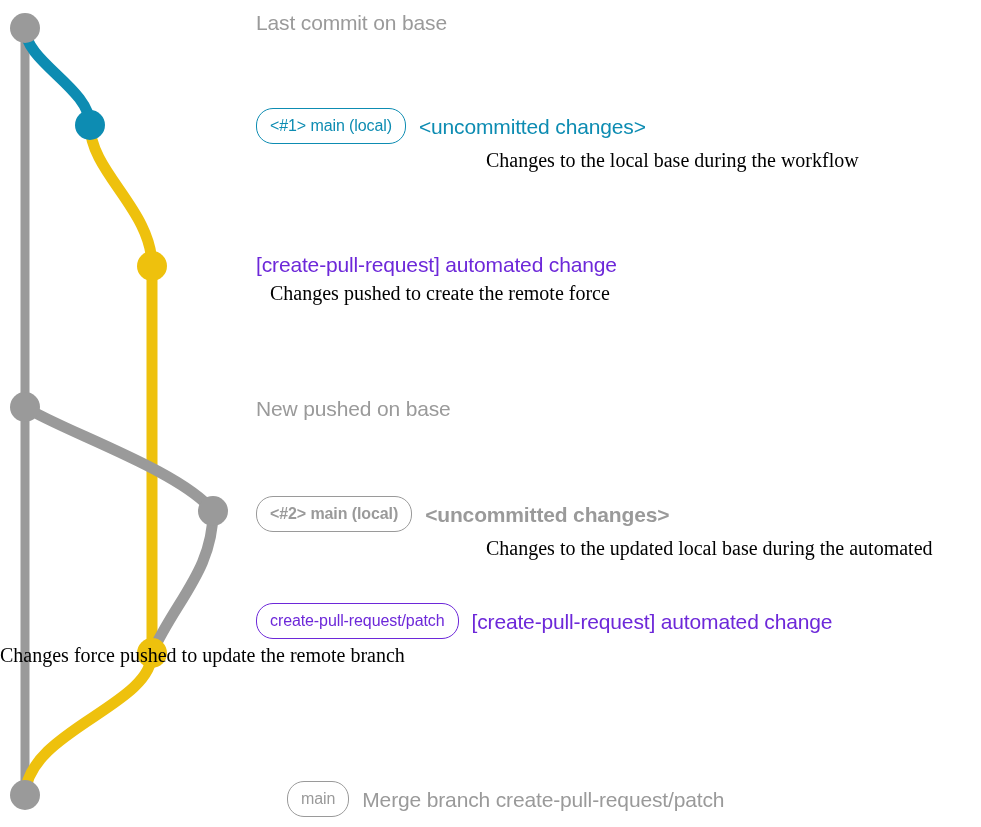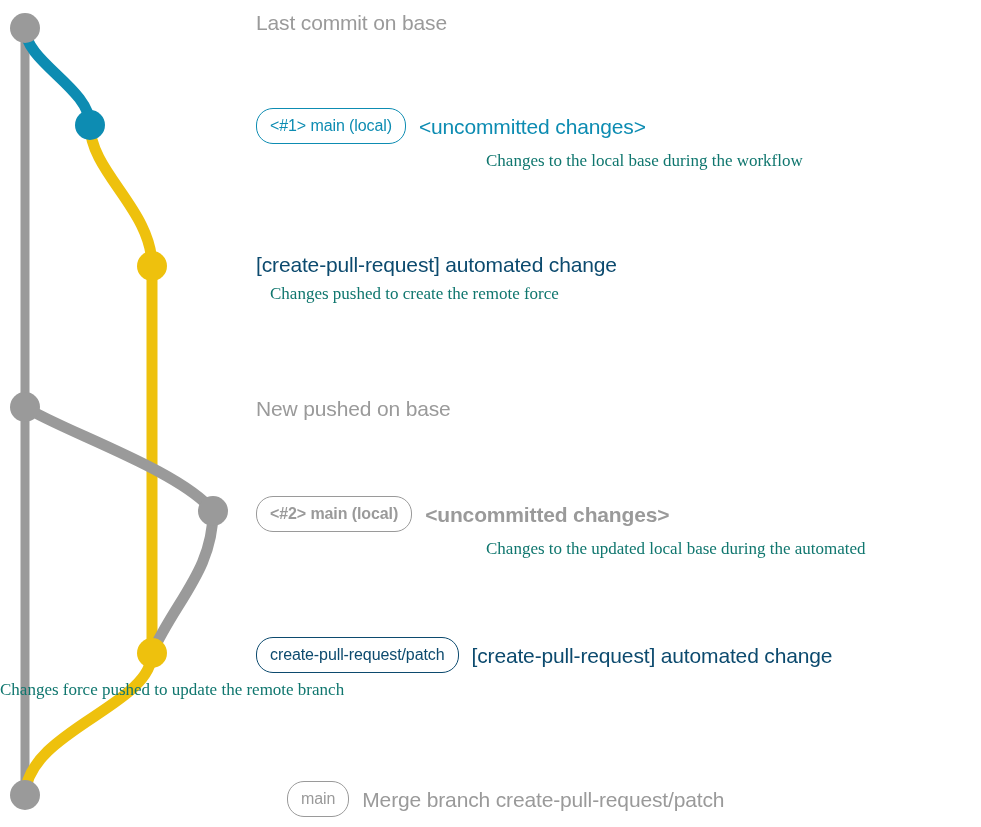--- a/index.html
+++ b/index.html
@@ -64,31 +64,31 @@
     letter-spacing: -0.15px;
     white-space: nowrap;
   }
 
   .headline.with-badge {
     margin-left: 13px;
   }
 
   .subline {
     font-family: "Liberation Serif", serif;
-    font-size: 17px;
+    font-size: 20px;
     line-height: 21px;
-    color: #0f766e;
+    color: #000000;
     white-space: nowrap;
     margin-top: 6px;
   }
 
   
   .c-gray   { color: #9a9a9a; }
   .c-teal   { color: #0d8cb2; }
-  .c-yellow { color: #0c4a6e; }
+  .c-yellow { color: #6d28d9; }
 </style>
 </head>
 <body>
 
 <div id="diagram-root">
 
   <svg id="graph-layer" viewBox="0 0 250 827" width="250" height="827" aria-hidden="true">
 
     <path d="M25,28 L25,795" fill="none" stroke="#9a9a9a" stroke-width="9" stroke-linecap="round"></path>
 
@@ -141,21 +141,21 @@
   </div>
 
   <div class="row" style="top:496px;">
     <div class="row-head" style="padding-left:256px;font-weight:bold;">
       <span class="badge c-gray">&lt;#2&gt; main (local)</span>
       <span class="headline with-badge c-gray">&lt;uncommitted changes&gt;</span>
     </div>
     <div class="subline" style="padding-left:486px;">Changes to the updated local base during the automated</div>
   </div>
 
-  <div class="row" style="top:637px;">
+  <div class="row" style="top:603px;">
     <div class="row-head" style="padding-left:256px;">
       <span class="badge c-yellow">create-pull-request/patch</span>
       <span class="headline with-badge c-yellow">[create-pull-request] automated change</span>
     </div>
     <div class="subline" style="">Changes force pushed to update the remote branch</div>
   </div>
 
   <div class="row" style="top:781px;padding-left:31px;">
     <div class="row-head" style="padding-left:256px;">
       <span class="badge c-gray">main</span>

